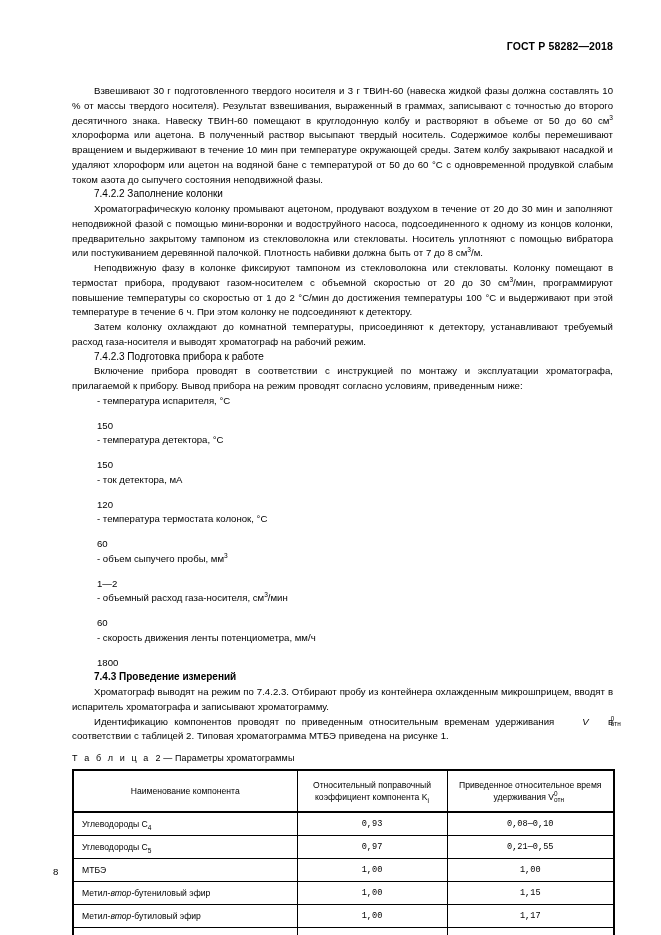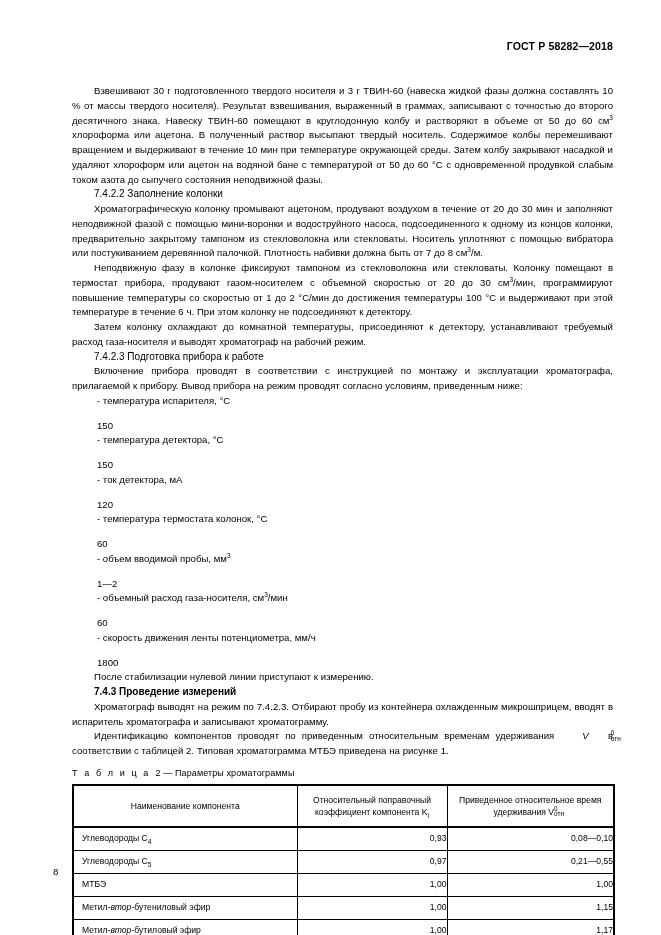--- a/index.html
+++ b/index.html
@@ -141,21 +141,22 @@
   }
   table.params tbody td {
     height: 22px;
     line-height: 11px;
   }
   table.params tbody td.name {
     text-align: left;
     padding-left: 8px;
   }
   table.params tbody td.num {
-    text-align: right;
+    text-align: center;
+    font-family: Liberation Mono, monospace;
   }
   table.params .outer-l { border-left-width: 2px; }
   table.params .outer-r { border-right-width: 2px; }
   table.params thead tr th { border-top-width: 2px; border-bottom-width: 2px; }
   table.params tbody tr:last-child td { border-bottom-width: 2px; }
 
   col.c1 { width: 224px; }
   col.c2 { width: 150px; }
   col.c3 { width: 167px; }
   .vsym { font-style: italic; }
@@ -234,37 +235,36 @@
         <span class="lbl">- ток детектора, мА</span>
         <span class="dots"></span>
         <span class="val">120</span>
       </li>
       <li>
         <span class="lbl">- температура термостата колонок, °C</span>
         <span class="dots"></span>
         <span class="val">60</span>
       </li>
       <li>
-        <span class="lbl"><span>- объем вводимой пробы, мм</span><sup>3</sup></span>
+        <span class="lbl"><span>- объем сыпучего пробы, мм</span><sup>3</sup></span>
         <span class="dots"></span>
         <span class="val">1—2</span>
       </li>
       <li>
         <span class="lbl"><span>- объемный расход газа-носителя, см</span><sup>3</sup><span>/мин</span></span>
         <span class="dots"></span>
         <span class="val">60</span>
       </li>
       <li>
         <span class="lbl">- скорость движения ленты потенциометра, мм/ч</span>
         <span class="dots"></span>
         <span class="val">1800</span>
       </li>
     </ul>
 
-    <p class="para">После стабилизации нулевой линии приступают к измерению.</p>
 
     <p class="clause bold">7.4.3 Проведение измерений</p>
 
     <p class="para">Хроматограф выводят на режим по 7.4.2.3. Отбирают пробу из контейнера охлажденным микрошприцем, вводят в испаритель хроматографа и записывают хроматограмму.</p>
 
     <p class="para"><span>Идентификацию компонентов проводят по приведенным относительным временам удерживания </span><span class="vcomp"><span class="vsym">V</span><span class="supsub"><span class="s-top">0</span><span class="s-bot">отн</span></span></span><span> в соответствии с таблицей 2. Типовая хроматограмма МТБЭ приведена на рисунке 1.</span></p>
 
     <div class="table-caption"><span class="sp">Т а б л и ц а</span>&nbsp;&nbsp;<span>2</span>&nbsp;<span>— Параметры хроматограммы</span></div>
 
     <table class="params">

